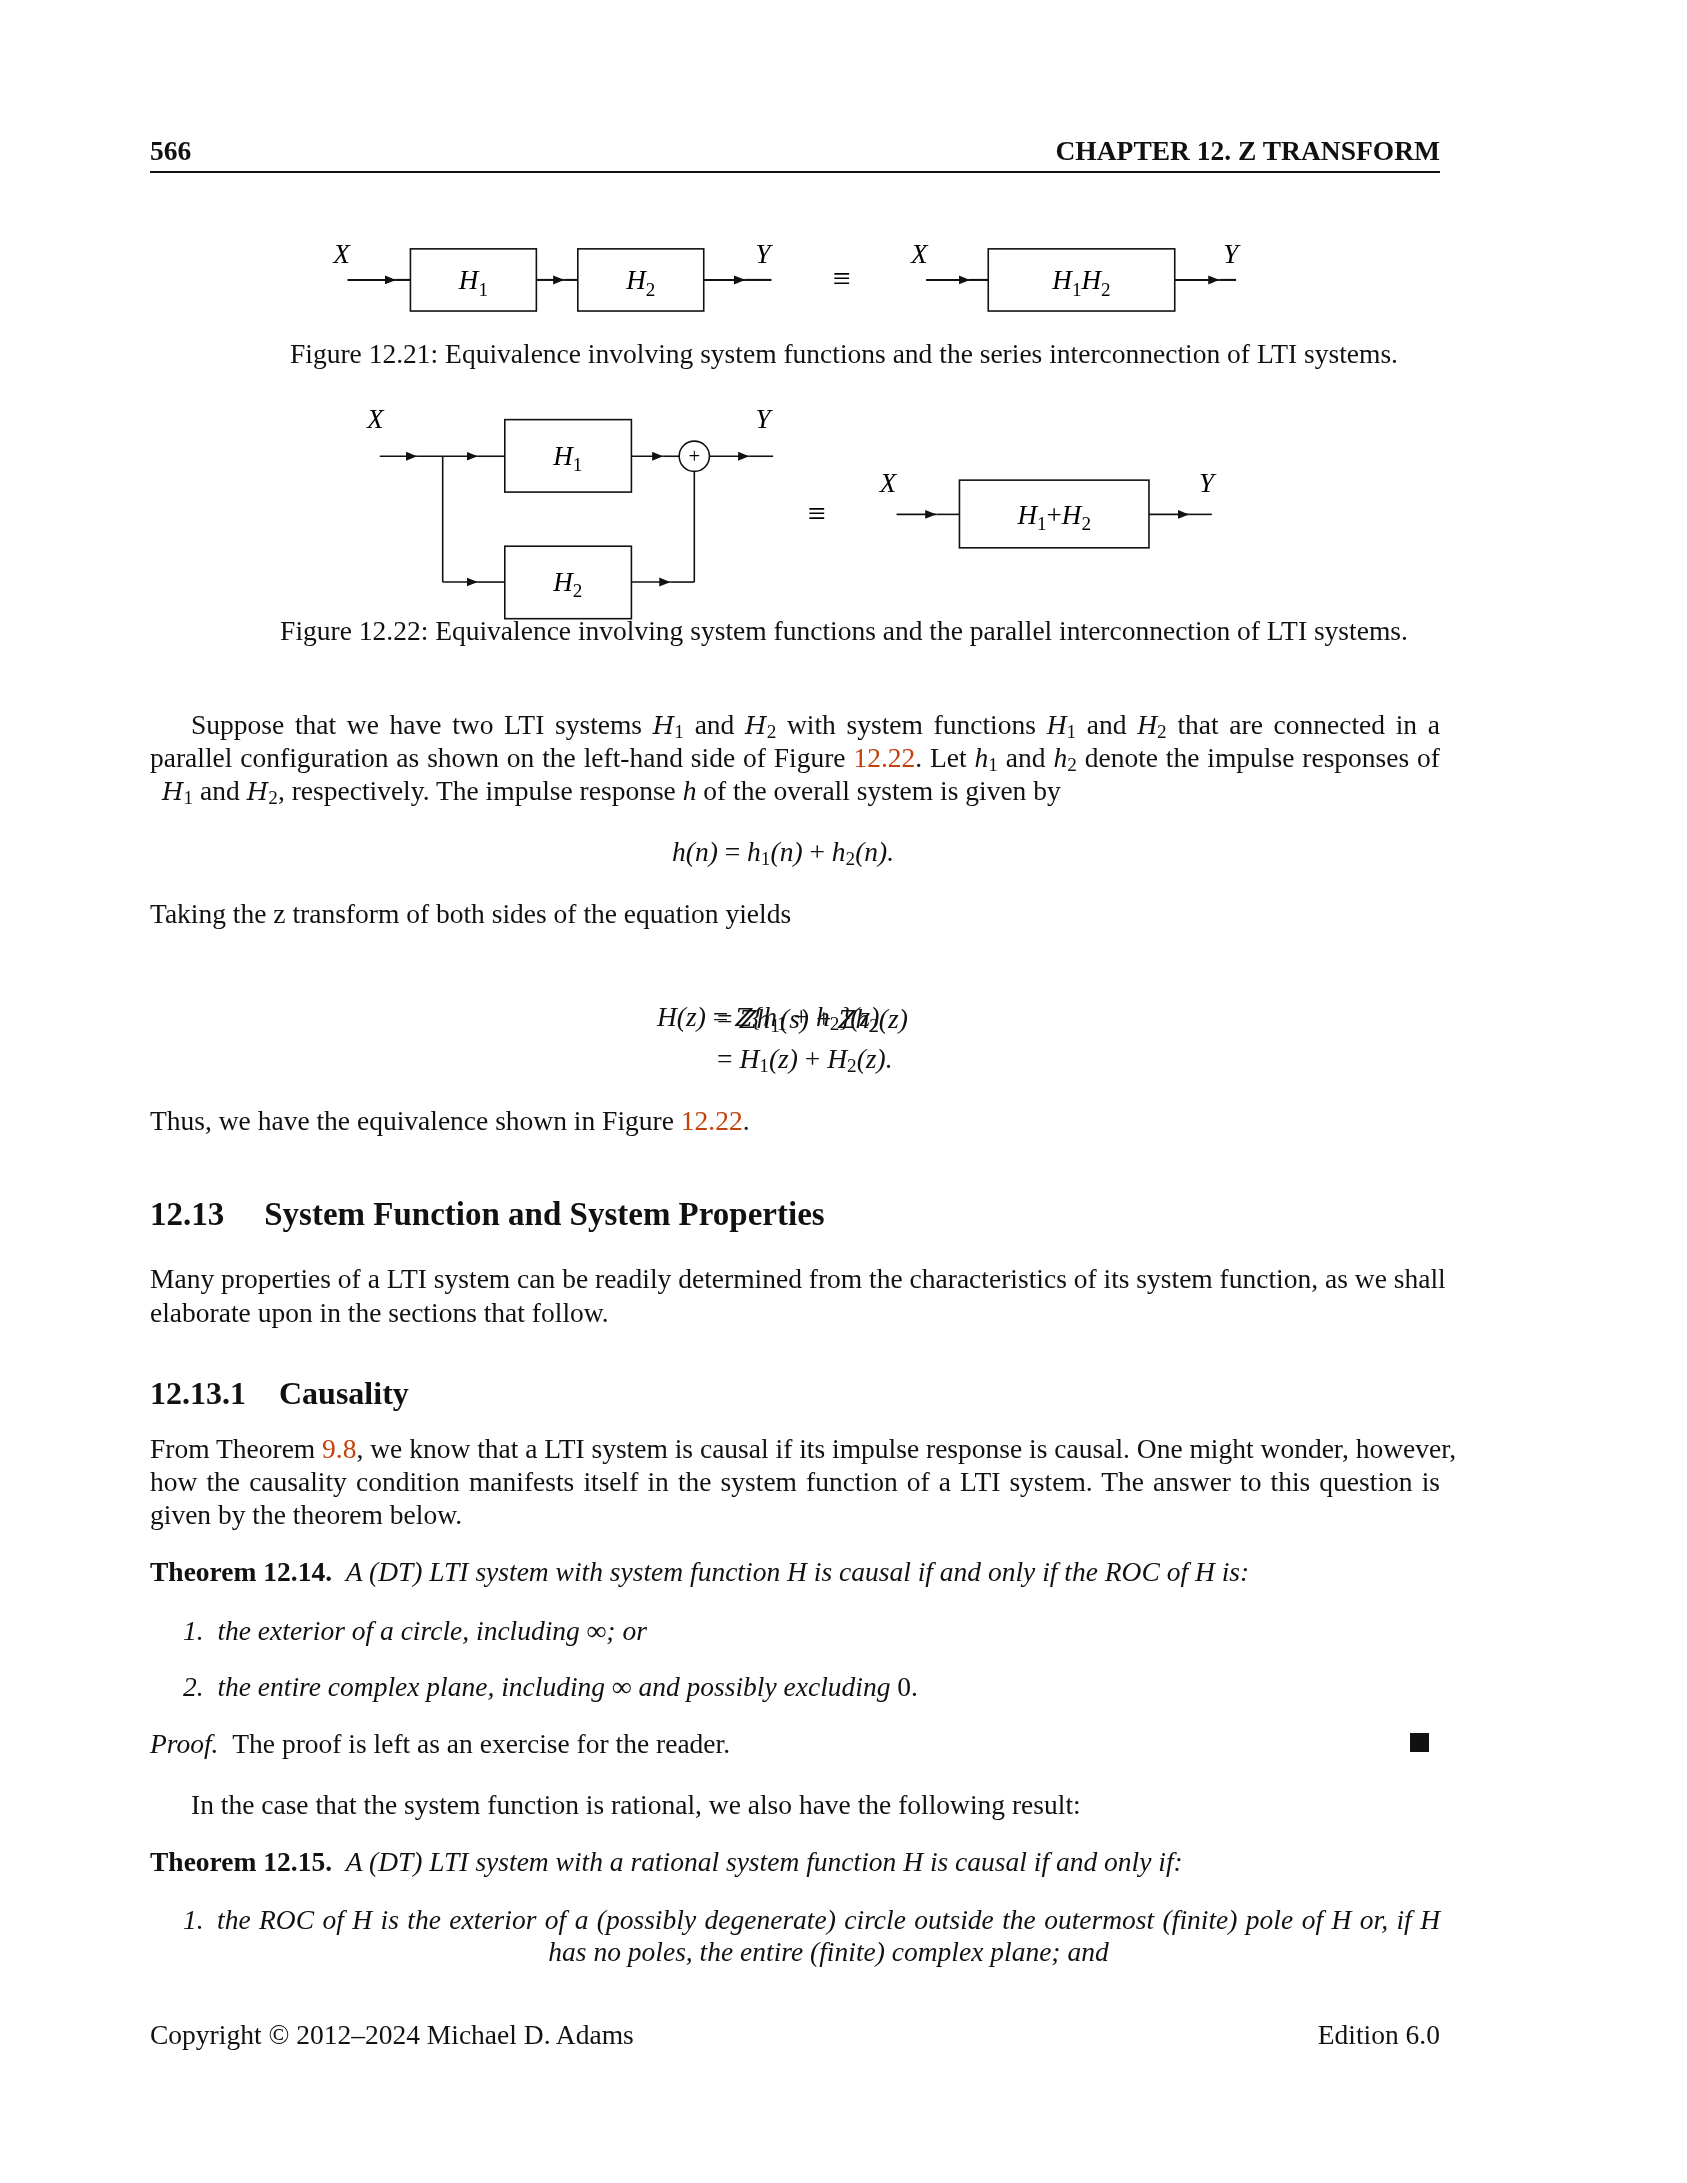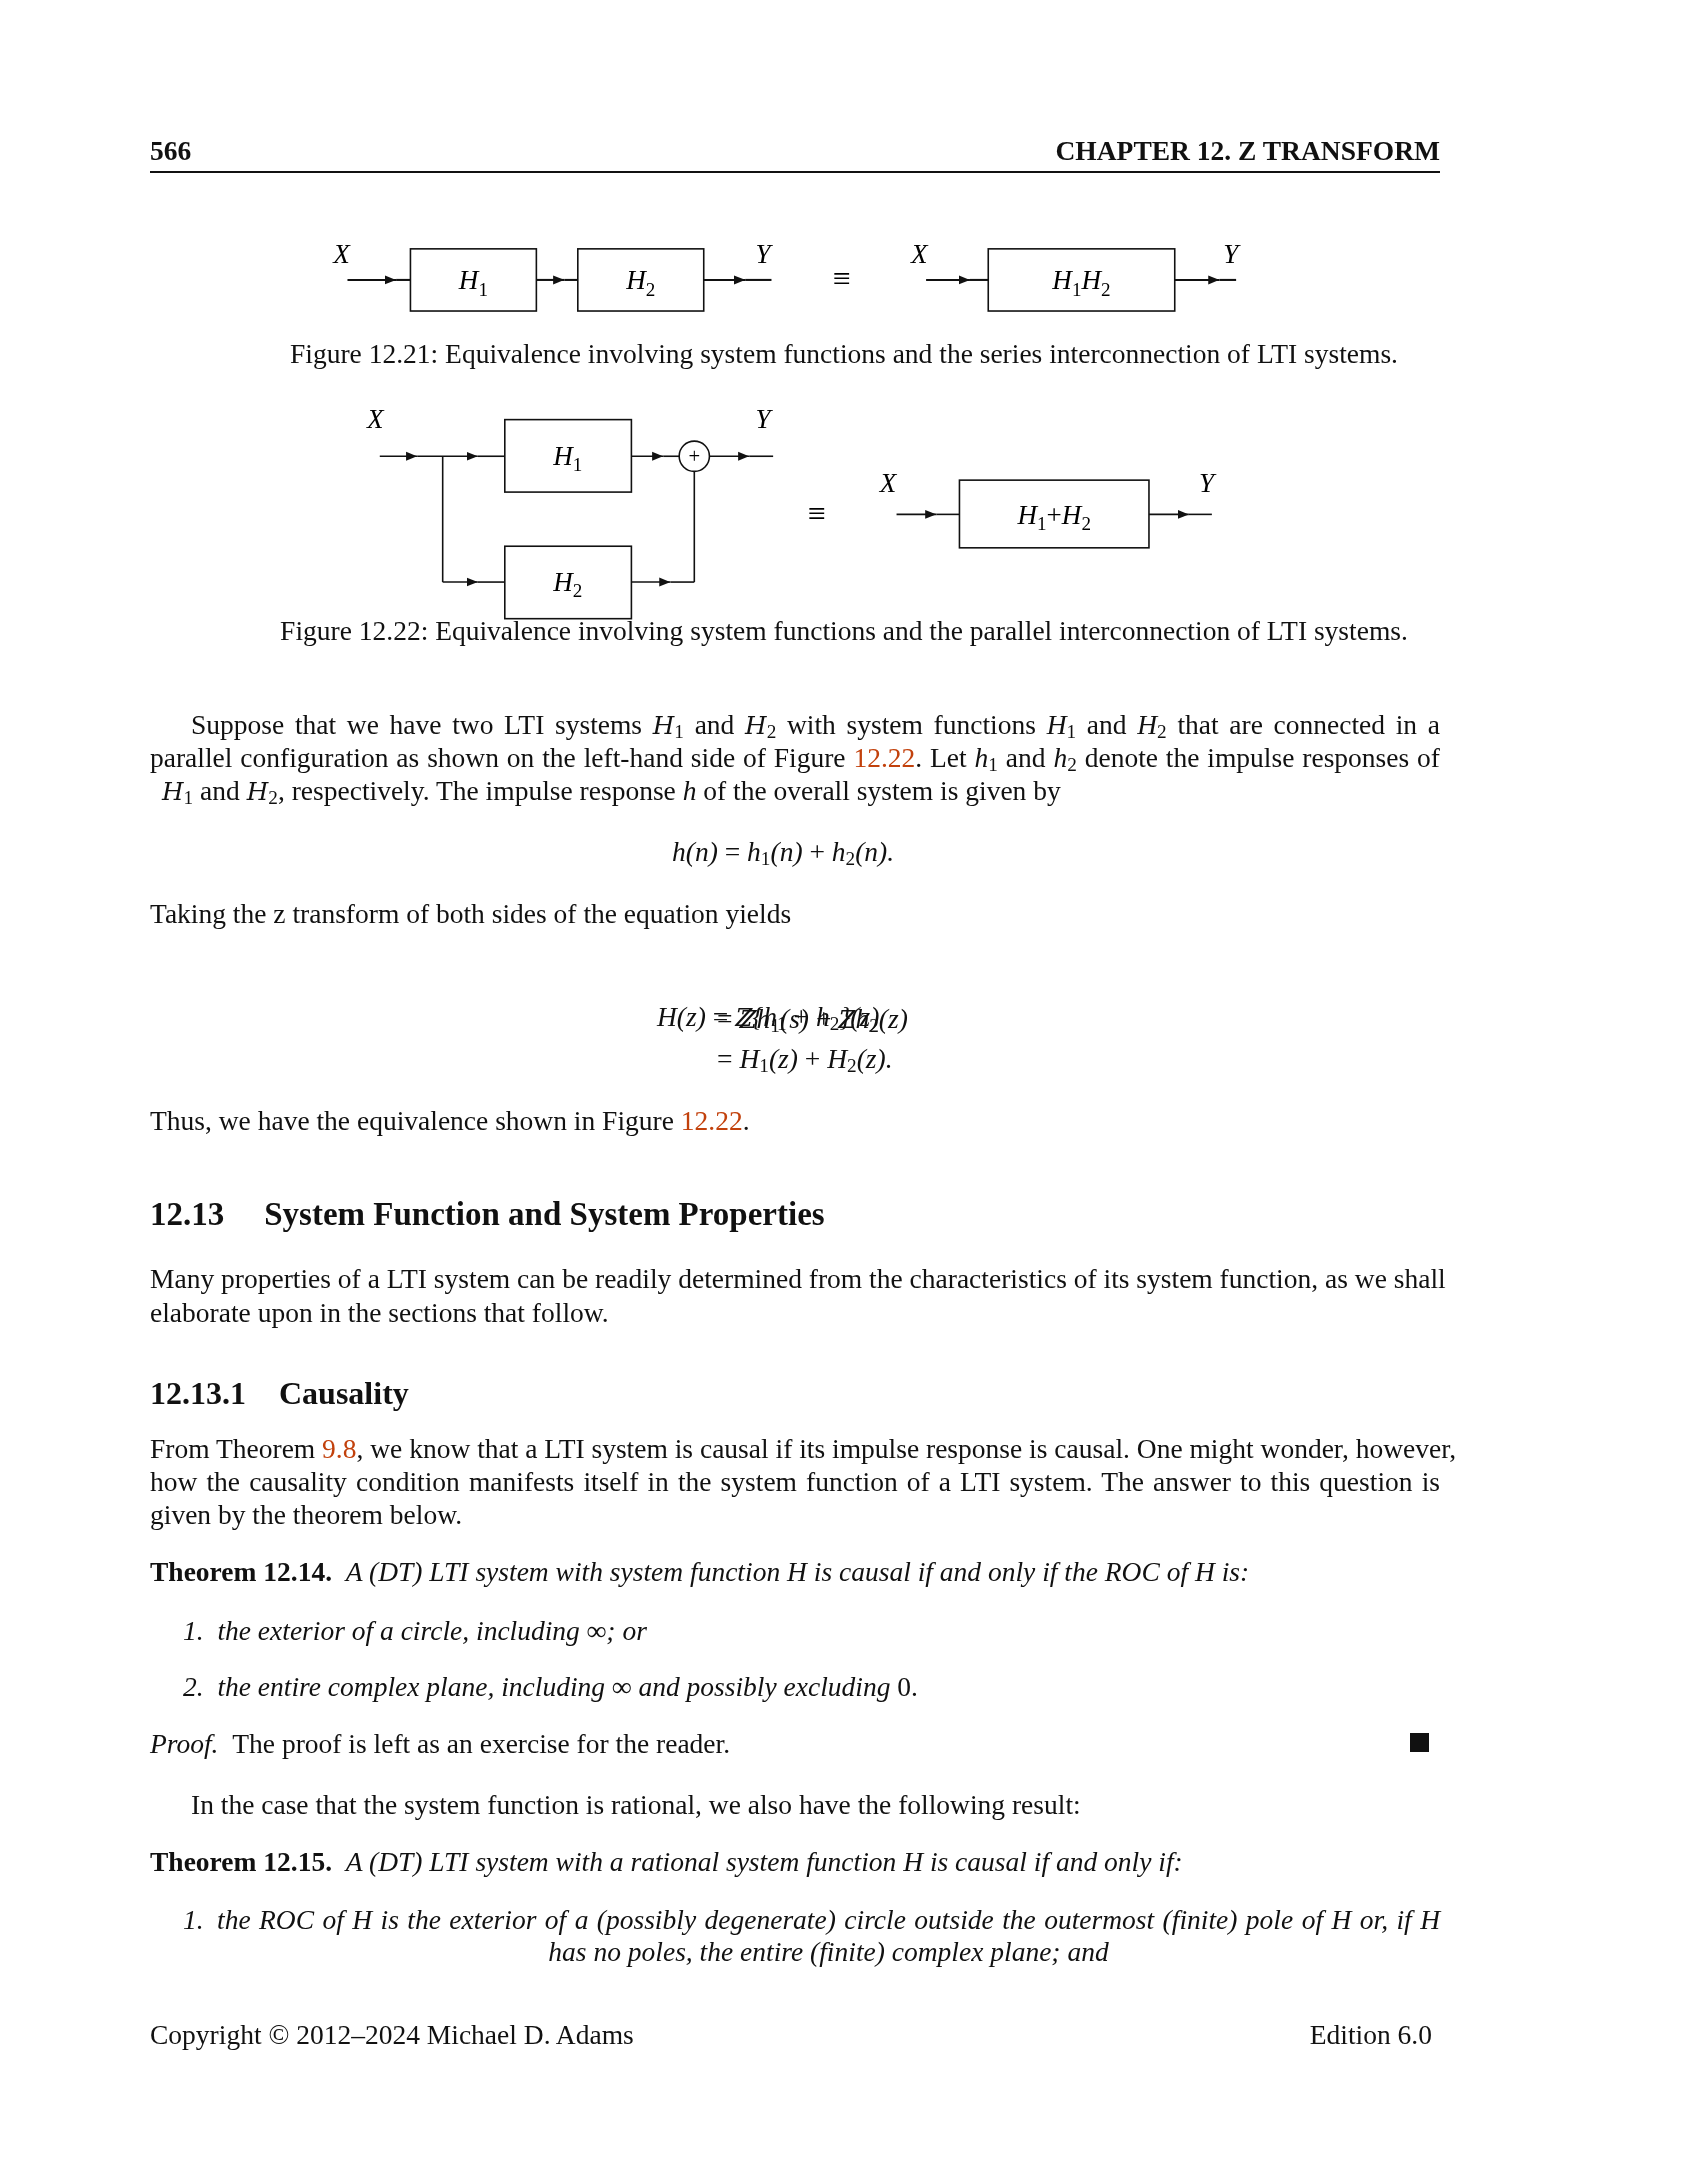--- a/index.html
+++ b/index.html
@@ -18,21 +18,21 @@
   .cap{position:absolute;left:0;width:1688px;text-align:center;height:33px;line-height:33px;}
   .h1{position:absolute;left:150px;font-weight:bold;font-size:33px;height:48px;line-height:48px;}
   .h2{position:absolute;left:150px;font-weight:bold;font-size:32px;height:40px;line-height:40px;}
   .eq{position:absolute;font-style:italic;height:35px;line-height:35px;white-space:nowrap;}
   .eq .up{font-style:normal;}
   sub{font-size:0.7em;vertical-align:-0.22em;line-height:0;}
   .cal{font-family:"DejaVu Serif",serif;font-style:italic;font-size:0.9em;}
   .qed{position:absolute;left:1410px;top:1733px;width:19px;height:19px;background:#111;}
   .footer{position:absolute;left:150px;width:1290px;top:2018px;height:33px;line-height:33px;}
   .footer .l{position:absolute;left:0;}
-  .footer .r{position:absolute;right:8px;}
+  .footer .r{position:absolute;right:0;}
   svg text{font-family:"Liberation Serif","DejaVu Serif",serif;}
 </style>
 </head>
 <body>
 
 <div class="hdr">
   <span class="l">566</span>
   <span class="r">CHAPTER 12.  Z TRANSFORM</span>
 </div>
 <div class="rule"></div>

